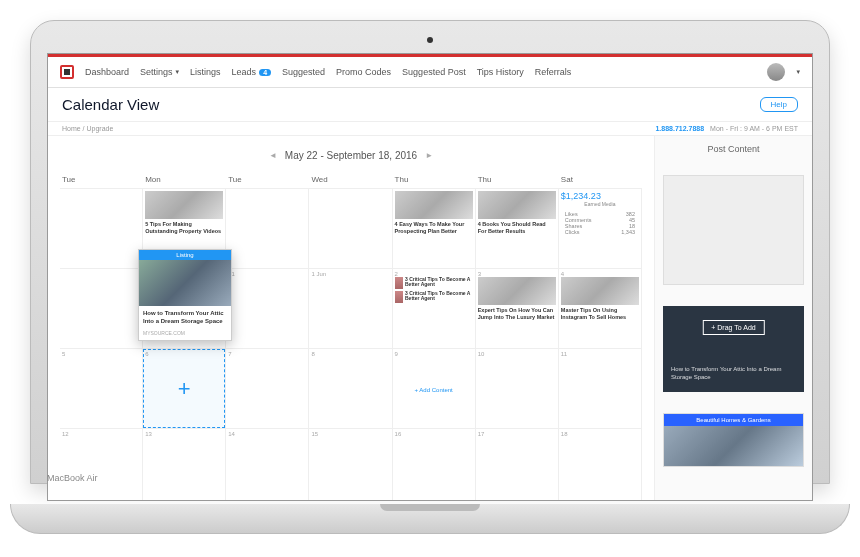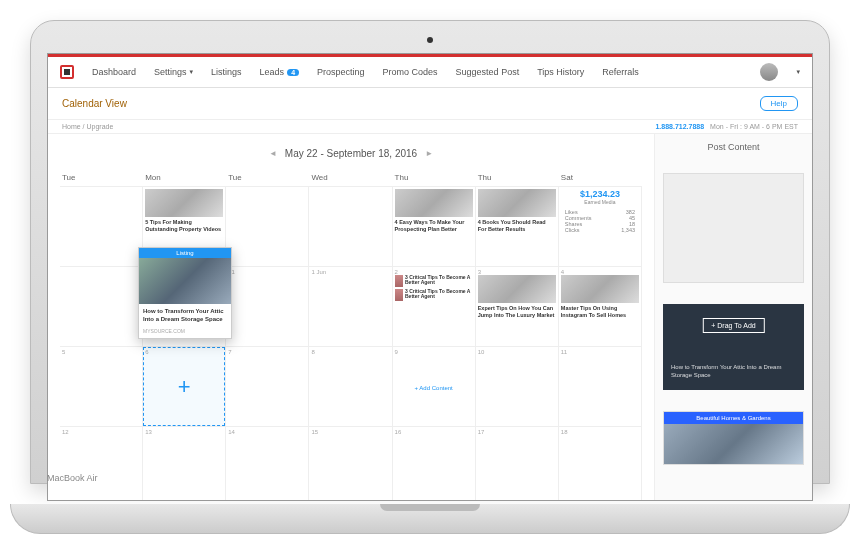--- a/index.html
+++ b/index.html
@@ -1,44 +1,44 @@
 <!DOCTYPE html>
 <html><head>
 <meta charset="utf-8">
 <style>
   *{box-sizing:border-box;margin:0;padding:0;font-family:-apple-system,Helvetica,Arial,sans-serif}
   body{background:#fff}
   .laptop{width:800px;margin:20px auto;background:linear-gradient(#e8e8e8,#d0d0d0);border-radius:24px 24px 0 0;padding:16px 16px 0;border:1px solid #bbb;box-shadow:0 8px 20px rgba(0,0,0,.15)}
   .camera{width:6px;height:6px;background:#333;border-radius:50%;margin:0 auto 10px}
   .screen{background:#fff;border:1px solid #999;height:448px;overflow:hidden}
   .redbar{height:3px;background:#d32f2f}
-  .nav{display:flex;align-items:center;gap:18px;padding:6px 12px;border-bottom:1px solid #e0e0e0;font-size:9px;color:#555}
+  .nav{display:flex;align-items:center;gap:11px;padding:6px 12px;border-bottom:1px solid #e0e0e0;font-size:9px;color:#555}
   .logo{width:14px;height:14px;background:#fff;border:2px solid #d32f2f;border-radius:2px;position:relative}
   .logo:after{content:"";position:absolute;inset:2px;background:#333}
   .nav-item{cursor:pointer;display:flex;align-items:center;gap:3px}
   .badge{background:#2196f3;color:#fff;border-radius:8px;padding:0 4px;font-size:7px;font-weight:bold}
   .avatar{width:18px;height:18px;border-radius:50%;background:linear-gradient(#bbb,#888);margin-left:auto}
   .header{display:flex;align-items:center;padding:8px 14px;border-bottom:1px solid #eee}
-  .title{font-size:10px;color:#a16207}
+  .title{font-size:15px;color:#0f172a}
   .help{margin-left:auto;color:#2196f3;border:1px solid #2196f3;padding:2px 10px;font-size:8px;border-radius:6px}
   .crumbs{display:flex;padding:3px 14px;font-size:7px;color:#999;border-bottom:1px solid #eee}
   .crumbs-right{margin-left:auto;display:flex;gap:6px}
   .phone{color:#2196f3;font-weight:bold}
   .body{display:flex;height:380px}
   .main{flex:1;padding:8px 12px}
   .range{text-align:center;font-size:10px;color:#555;padding:6px 0 10px;display:flex;gap:8px;justify-content:center;align-items:center}
   .arr{color:#aaa;font-size:8px;cursor:pointer}
   .cal{position:relative}
   .cal-head{display:grid;grid-template-columns:repeat(7,1fr);font-size:8px;color:#666;border-bottom:1px solid #eee}
   .cal-head div{padding:4px 2px}
   .cal-body{display:grid;grid-template-columns:repeat(7,1fr);grid-template-rows:repeat(4,80px)}
   .cell{border-right:1px solid #eee;border-bottom:1px solid #eee;padding:2px;font-size:6px;color:#aaa;position:relative;overflow:hidden}
   .thumb{width:100%;height:28px;background:linear-gradient(135deg,#ccc,#aaa,#ddd);margin-bottom:2px}
   .cap{font-size:5.5px;color:#333;line-height:1.2;font-weight:bold}
-  .earned{color:#2196f3;font-size:9px;font-weight:bold;text-align:center}
+  .earned{color:#2196f3;font-size:9px;font-weight:normal;text-align:left}
   .earned-sub{font-size:5px;color:#888;text-align:center}
   .stats{font-size:5.5px;color:#888;margin-top:4px}
   .stats div{display:flex;justify-content:space-between;padding:0 4px}
   .mini{display:flex;gap:2px;margin-bottom:2px}
   .mini-img{width:12px;height:12px;background:linear-gradient(#c88,#a66)}
   .mini-txt{font-size:5px;line-height:1;color:#333;font-weight:bold}
   .drop{position:absolute;top:0;left:0;width:100%;height:100%;border:1px dashed #2196f3;background:rgba(33,150,243,.05);display:flex;align-items:center;justify-content:center}
   .plus{color:#2196f3;font-size:22px;font-weight:100}
   .card{position:absolute;top:78px;left:78px;width:94px;background:#fff;border:1px solid #ccc;box-shadow:0 4px 12px rgba(0,0,0,.25);z-index:10}
   .card-head{background:#2196f3;color:#fff;font-size:6px;text-align:center;padding:2px}
@@ -73,21 +73,21 @@
       <span class="nav-item">Dashboard</span>
       <span class="nav-item">
           <span>Settings</span>
           <span class="chev">▾</span>
         </span>
       <span class="nav-item">Listings</span>
       <span class="nav-item">
           <span>Leads</span>
           <span class="badge">4</span>
         </span>
-      <span class="nav-item">Prospecting</span>
+      <span class="nav-item">Suggested</span>
       <span class="nav-item">Promo Codes</span>
       <span class="nav-item">Suggested Post</span>
       <span class="nav-item">Tips History</span>
       <span class="nav-item">Referrals</span>
       <div class="avatar"></div>
       <span class="chev">▾</span>
     </div>
 
     <div class="header">
       <div class="title">Calendar View</div>

